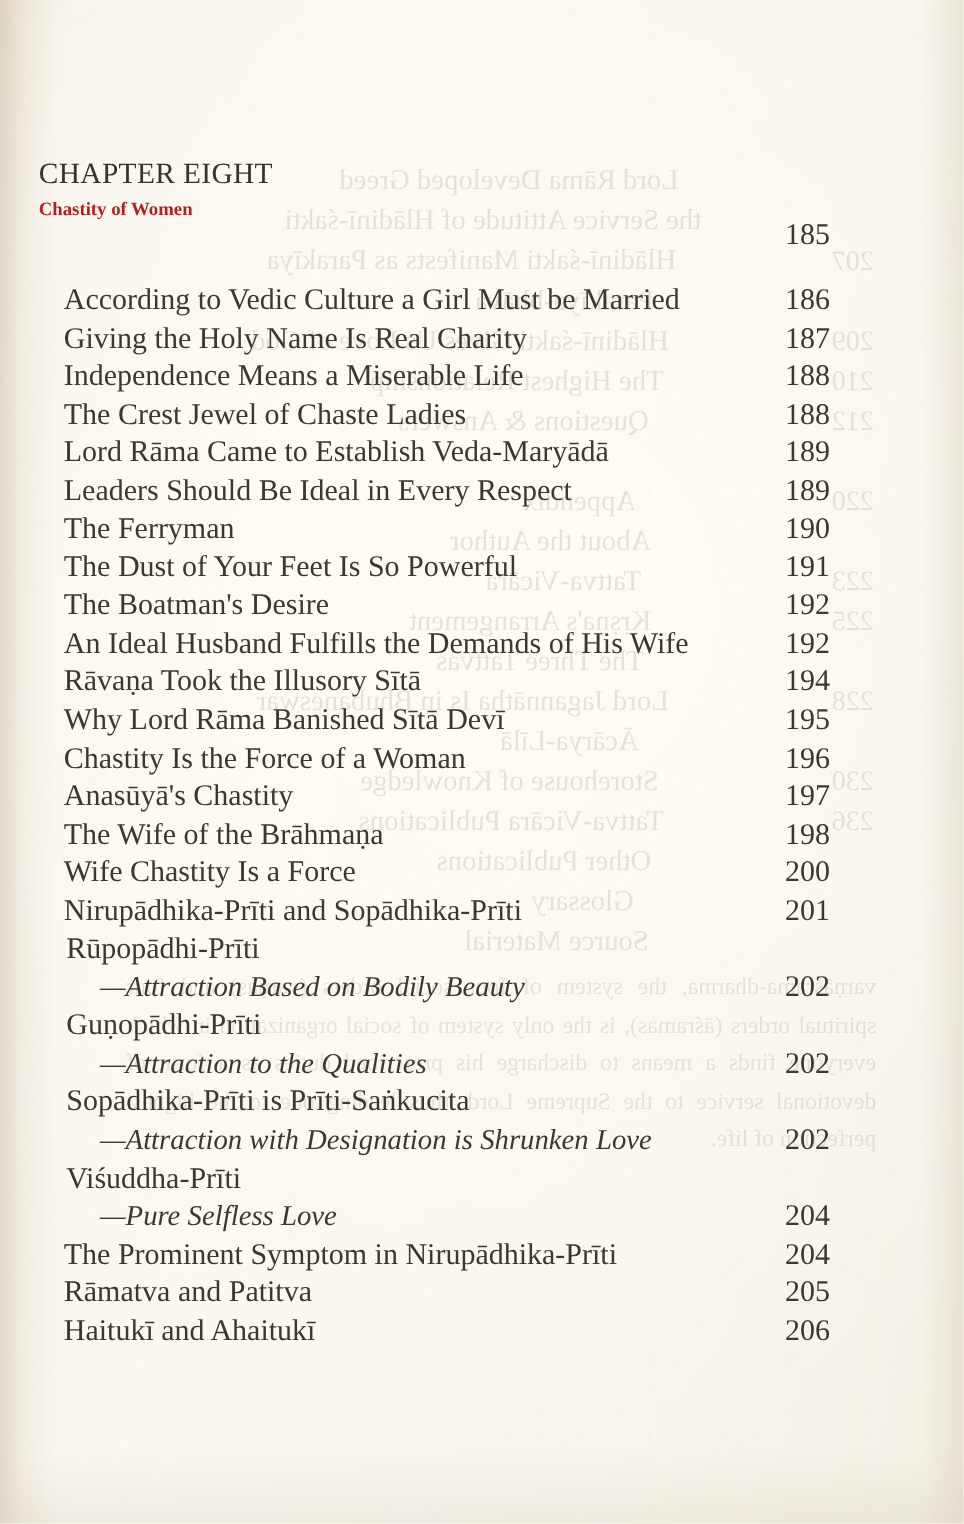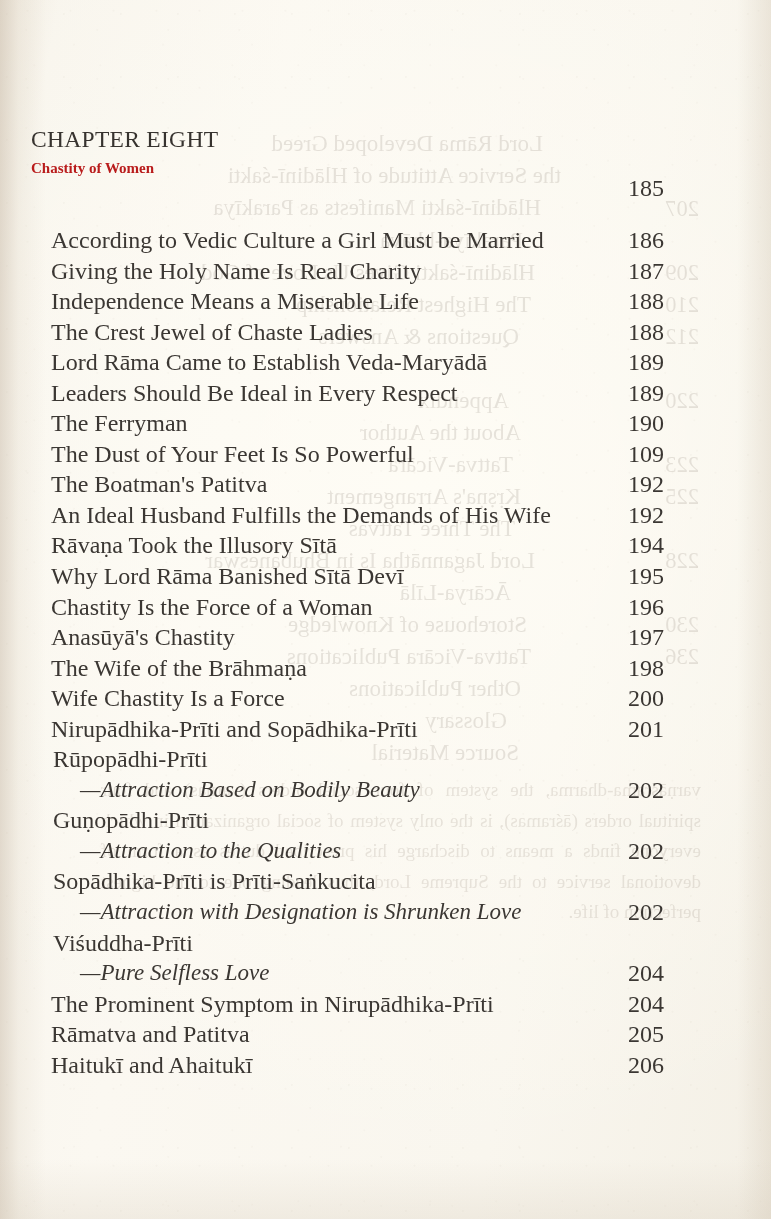--- a/index.html
+++ b/index.html
@@ -238,24 +238,24 @@
         <div class="toc-row" data-level="1">
           <span class="toc-label">Leaders Should Be Ideal in Every Respect</span>
           <span class="toc-page">189</span>
         </div>
         <div class="toc-row" data-level="1">
           <span class="toc-label">The Ferryman</span>
           <span class="toc-page">190</span>
         </div>
         <div class="toc-row" data-level="1">
           <span class="toc-label">The Dust of Your Feet Is So Powerful</span>
-          <span class="toc-page">109</span>
-        </div>
-        <div class="toc-row" data-level="1">
-          <span class="toc-label">The Boatman's Patitva</span>
+          <span class="toc-page">191</span>
+        </div>
+        <div class="toc-row" data-level="1">
+          <span class="toc-label">The Boatman's Desire</span>
           <span class="toc-page">192</span>
         </div>
         <div class="toc-row" data-level="1">
           <span class="toc-label">An Ideal Husband Fulfills the Demands of His Wife</span>
           <span class="toc-page">192</span>
         </div>
         <div class="toc-row" data-level="1">
           <span class="toc-label">Rāvaṇa Took the Illusory Sītā</span>
           <span class="toc-page">194</span>
         </div>

